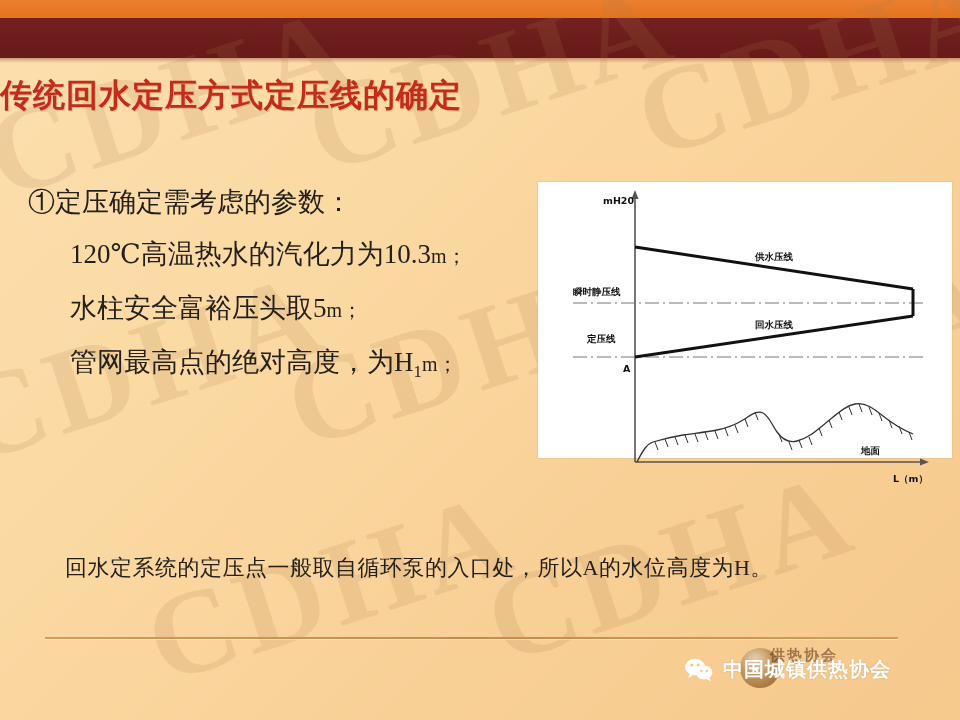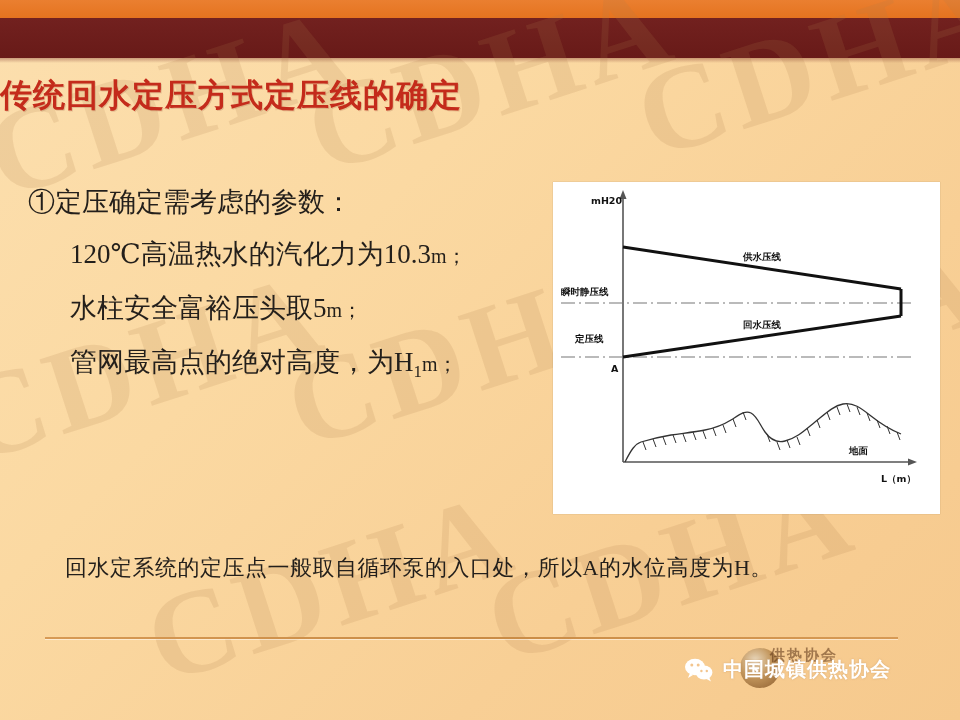--- a/index.html
+++ b/index.html
@@ -95,26 +95,27 @@
     top: 553px;
     font-size: 22px;
     color: #231f1b;
     white-space: nowrap;
     letter-spacing: 0.5px;
   }
 
   
   .figure {
     position: absolute;
-    left: 553px;
+    left: 538px;
     top: 182px;
     width: 387px;
-    height: 332px;
+    height: 276px;
     background: #ffffff;
     box-shadow: 0 0 1px rgba(0,0,0,0.25);
+    padding-left: 27px;
   }
   .figure svg { display: block; }
 
   .fig-label {
     font-family: "DejaVu Sans", "Liberation Sans", sans-serif;
     font-size: 9.5px;
     font-weight: bold;
     fill: #111;
   }
 

